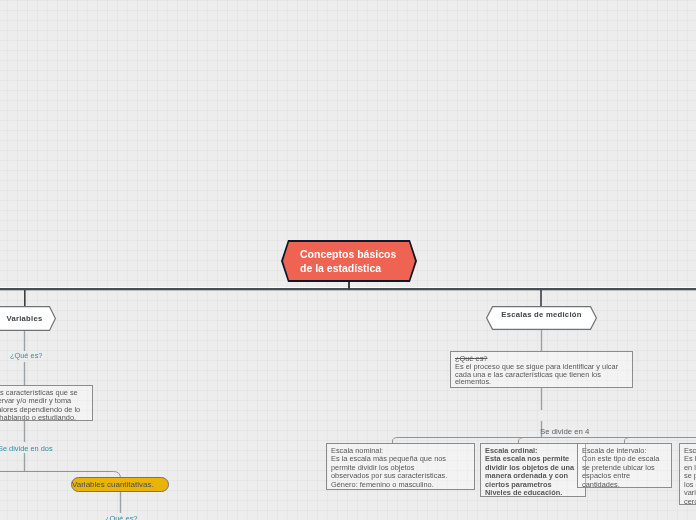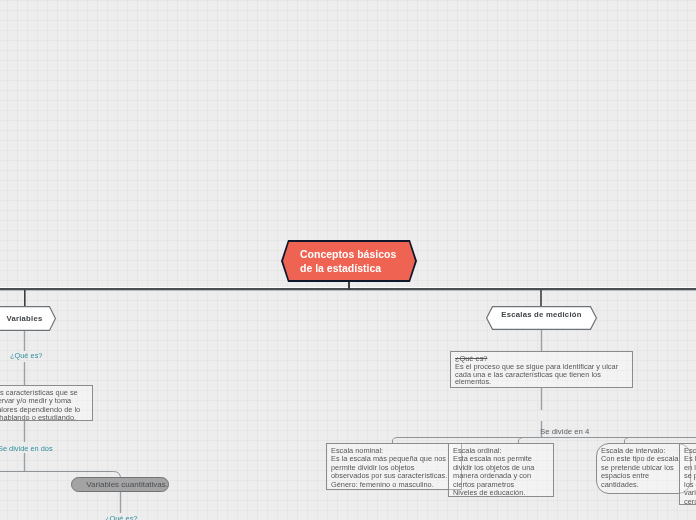--- a/index.html
+++ b/index.html
@@ -59,23 +59,23 @@
     background:rgba(255,255,255,0.32);
     color:#575757;
     font-size:7.4px;
     line-height:8.6px;
     padding:2.5px 4px;
     white-space:pre;
   }
   .pill{
     position:absolute;box-sizing:border-box;
     border:1px solid #6e7378;border-radius:999px;
-    background:#a3a3a3;
+    background:#eab308;
     color:#4a4f54;font-size:8px;
-    display:flex;align-items:center;justify-content:flex-end;
+    display:flex;align-items:center;justify-content:flex-start;
   }
   .lbl{position:absolute;font-size:7.4px;line-height:8px;color:#2e8f9e;white-space:nowrap;}
   .lbl.gray{color:#5f6469;font-size:7.8px;}
   .strike{text-decoration:line-through;}
 </style>
 </head>
 <body>
 
 <svg id="canvas" viewBox="0 0 696 520" xmlns="http://www.w3.org/2000/svg">
   <g stroke="#fbfbfb" stroke-width="1" fill="none">
@@ -155,32 +155,32 @@
 
 <div class="tbox" style="left:450px;top:351px;width:183px;height:37px;line-height:7.8px;padding-top:3px;"><span class="strike">¿Qué es?</span>
 <span>Es el proceso que se sigue para identificar y ulcar
 cada una e las características que tienen los
 elementos.</span></div>
 
 <div class="pill" style="left:71px;top:477px;width:98px;height:15px;">
   <span>Variables cuantitativas.</span>
 </div>
 
-<div class="tbox" style="left:326px;top:443px;width:136px;height:47px;">Escala nominal:
+<div class="tbox" style="left:326px;top:443px;width:149px;height:47px;">Escala nominal:
 Es la escala más pequeña que nos
 permite dividir los objetos
 observados por sus características.
 Género: femenino o masculino.</div>
-<div class="tbox" style="left:448px;top:443px;width:106px;height:54px;">Escala ordinal:
+<div class="tbox" style="left:480px;top:443px;width:106px;height:54px;font-weight:bold;">Escala ordinal:
 Esta escala nos permite
 dividir los objetos de una
 manera ordenada y con
 ciertos parametros
 Niveles de educación.</div>
-<div class="tbox" style="left:596px;top:443px;width:95px;height:51px;border-radius:13px;">Escala de intervalo:
+<div class="tbox" style="left:577px;top:443px;width:95px;height:45px;">Escala de intervalo:
 Con este tipo de escala
 se pretende ubicar los
 espacios entre
 cantidades.</div>
 <div class="tbox" style="left:679px;top:443px;width:95px;height:62px;">Escala de razón:
 Es la escala
 en la que
 se pretende ubicar
 los espacios entre
 variables con un

